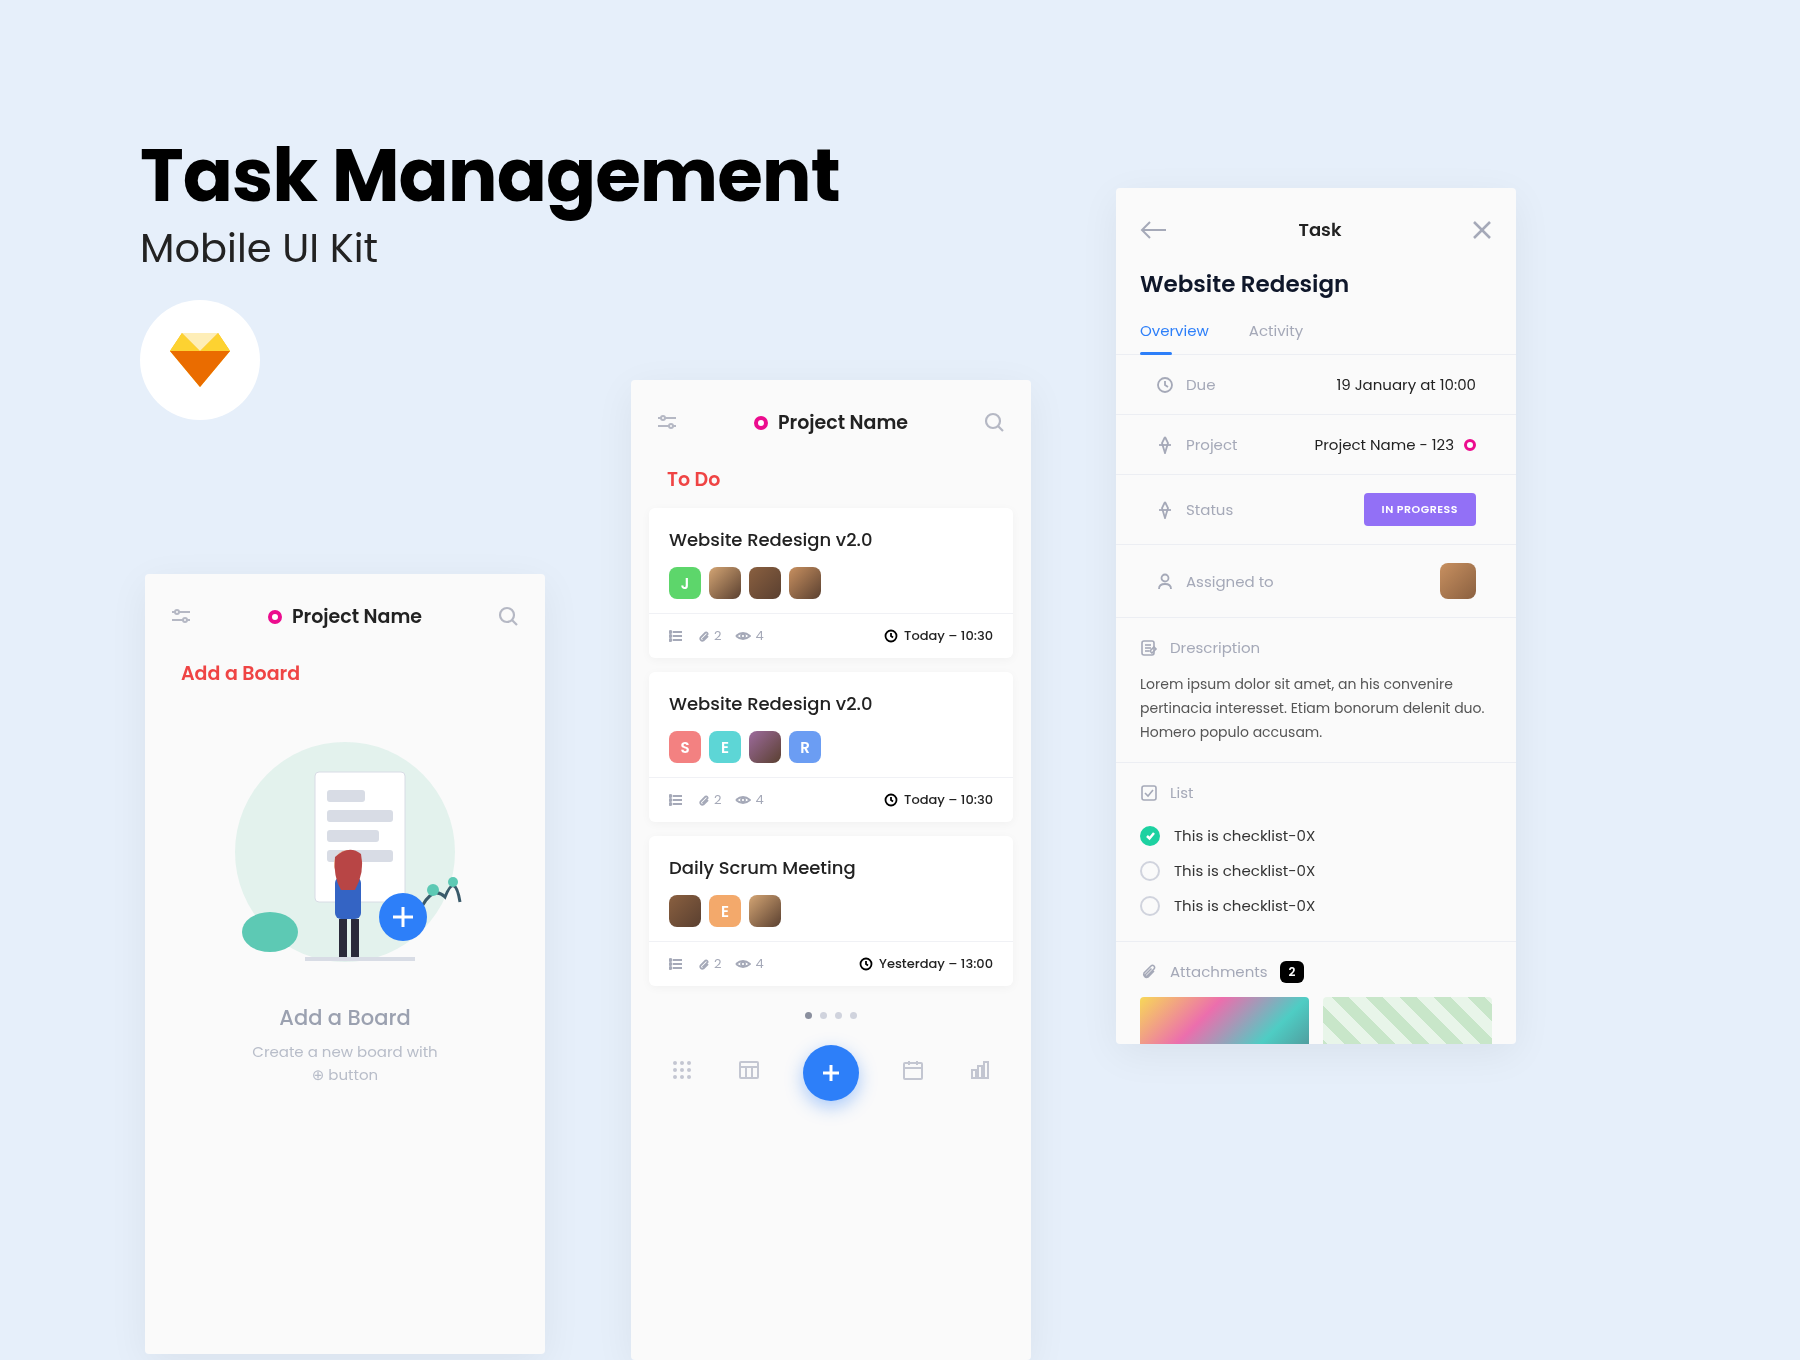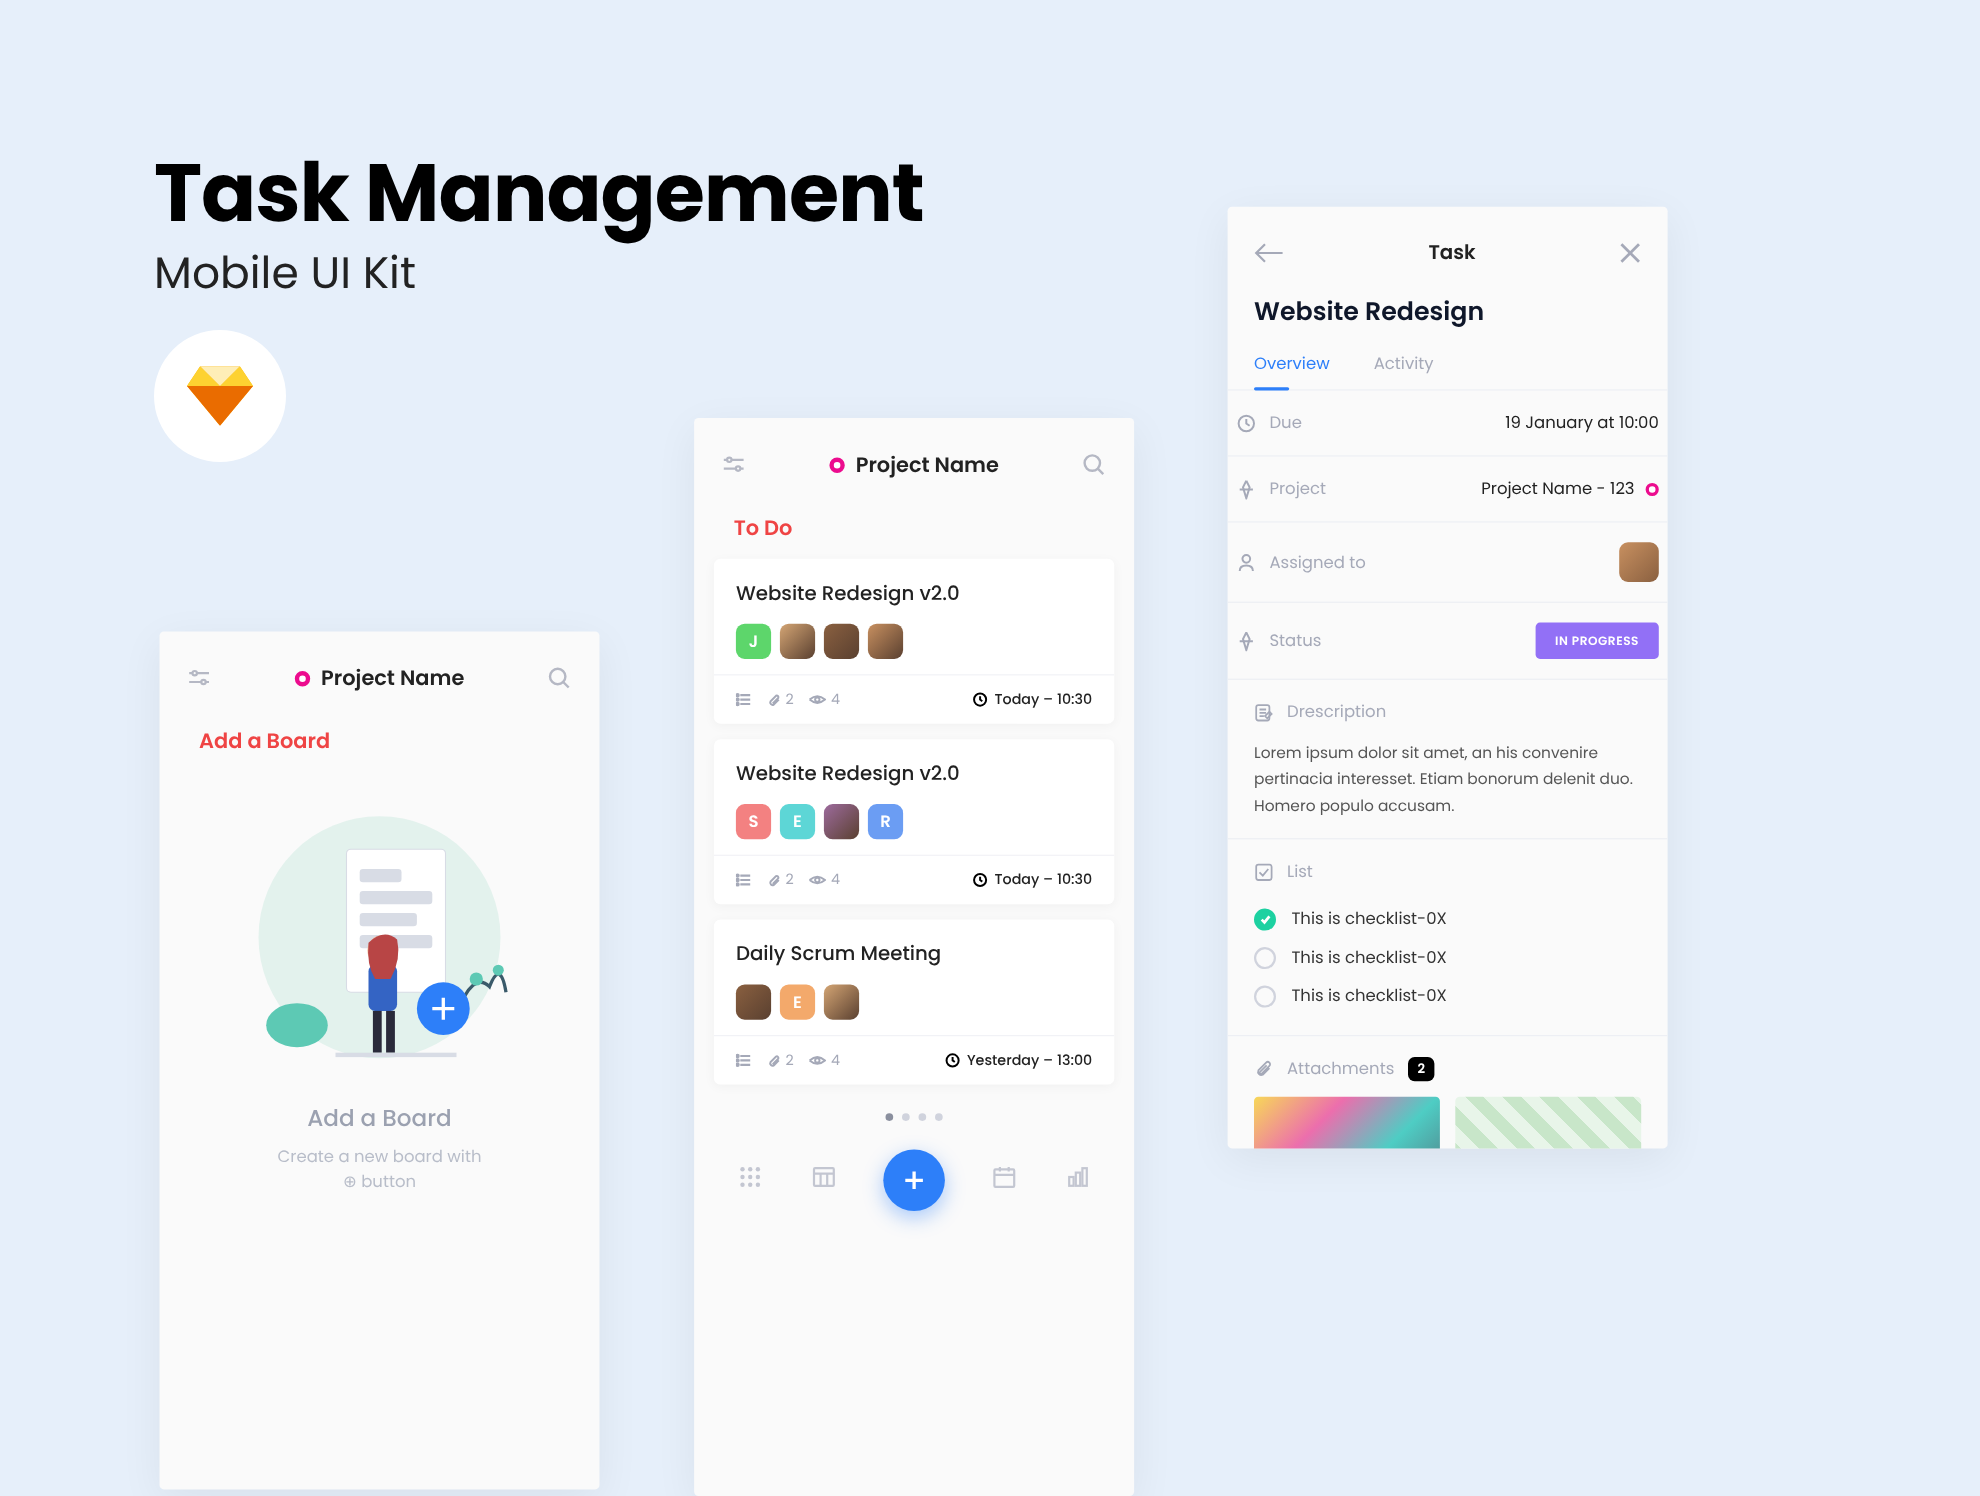--- a/index.html
+++ b/index.html
@@ -35,21 +35,21 @@
 .bottombar { display:flex; align-items:center; justify-content:space-around; padding:8px 18px 22px; }
 .bottombar .fab { width:56px; height:56px; border-radius:50%; background:#2d7ff9; display:flex; align-items:center; justify-content:center; box-shadow:0 6px 18px rgba(45,127,249,0.4); }
 .nav-icon { color:#c3c6d1; }
 .task-header { display:flex; align-items:center; justify-content:space-between; padding:28px 24px 10px; }
 .task-header-title { font-weight:600; font-size:18px; color:#222; }
 .task-title { font-size:23px; font-weight:600; padding:14px 24px 10px; color:#0f172a; }
 .tabs { display:flex; gap:40px; padding:8px 24px 0; border-bottom:1px solid #eceef3; }
 .tab { font-size:15px; padding-bottom:12px; color:#a5a9b8; position:relative; }
 .tab.active { color:#2d7ff9; }
 .tab.active::after { content:''; position:absolute; bottom:-1px; left:0; width:32px; height:3px; background:#2d7ff9; border-radius:2px; }
-.field-row { display:flex; align-items:center; justify-content:space-between; padding:18px 8px; border-bottom:1px solid #eceef3; font-size:15px; }
+.field-row { display:flex; align-items:center; justify-content:space-between; padding:18px 40px; border-bottom:1px solid #eceef3; font-size:15px; }
 .field-label { display:flex; align-items:center; gap:12px; color:#a5a9b8; }
 .field-value { color:#222; display:flex; align-items:center; gap:10px;text-align:center; }
 .status-pill { background:#9270f6; color:#fff; font-size:11px; font-weight:600; padding:8px 18px; border-radius:4px; letter-spacing:0.5px; }
 .assignee-av { width:36px; height:36px; border-radius:8px; background:linear-gradient(135deg,#c89060,#8a6040); }
 .section-block { padding:18px 24px; border-bottom:1px solid #eceef3; }
 .section-head { display:flex; align-items:center; gap:12px; color:#a5a9b8; font-size:15px; margin-bottom:14px; }
 .desc-text { font-size:14px; color:#555; line-height:1.7; }
 .check-item { display:flex; align-items:center; gap:14px; padding:6px 0; font-size:15px; color:#333; }
 .check-circle { width:20px; height:20px; border-radius:50%; border:2px solid #d0d3dd; display:flex; align-items:center; justify-content:center; }
 .check-circle.done { background:#1dd1a1; border-color:#1dd1a1; }
@@ -345,36 +345,36 @@
         <span>Project</span>
       </span>
     <span class="field-value">
         <span>Project Name - 123</span>
         <span class="pink-dot-sm"></span>
       </span>
   </div>
   <div class="field-row">
     <span class="field-label">
         <svg width="18" height="18" fill="none" stroke="currentColor" stroke-width="1.8">
-          <circle cx="9" cy="6" r="3.5"></circle>
-          <path d="M3 17 Q3 12 9 12 Q15 12 15 17"></path>
-        </svg>
-        <span>Assigned to</span>
-      </span>
-    <span class="assignee-av"></span>
+          <polyline points="9,1 12,7 9,17 6,7 9,1"></polyline>
+          <line x1="3" y1="9" x2="15" y2="9"></line>
+        </svg>
+        <span>Status</span>
+      </span>
+    <span class="status-pill">IN PROGRESS</span>
   </div>
   <div class="field-row">
     <span class="field-label">
         <svg width="18" height="18" fill="none" stroke="currentColor" stroke-width="1.8">
-          <polyline points="9,1 12,7 9,17 6,7 9,1"></polyline>
-          <line x1="3" y1="9" x2="15" y2="9"></line>
-        </svg>
-        <span>Status</span>
-      </span>
-    <span class="status-pill">IN PROGRESS</span>
+          <circle cx="9" cy="6" r="3.5"></circle>
+          <path d="M3 17 Q3 12 9 12 Q15 12 15 17"></path>
+        </svg>
+        <span>Assigned to</span>
+      </span>
+    <span class="assignee-av"></span>
   </div>
   <div class="section-block">
     <div class="section-head">
         <svg width="18" height="18" fill="none" stroke="currentColor" stroke-width="1.6">
           <rect x="2" y="2" width="12" height="14" rx="2"></rect>
           <line x1="5" y1="6" x2="11" y2="6"></line>
           <line x1="5" y1="9" x2="11" y2="9"></line>
           <line x1="5" y1="12" x2="9" y2="12"></line>
           <path d="M12 14 l4 -4 l-2 -2 l-4 4 z"></path>
         </svg>

